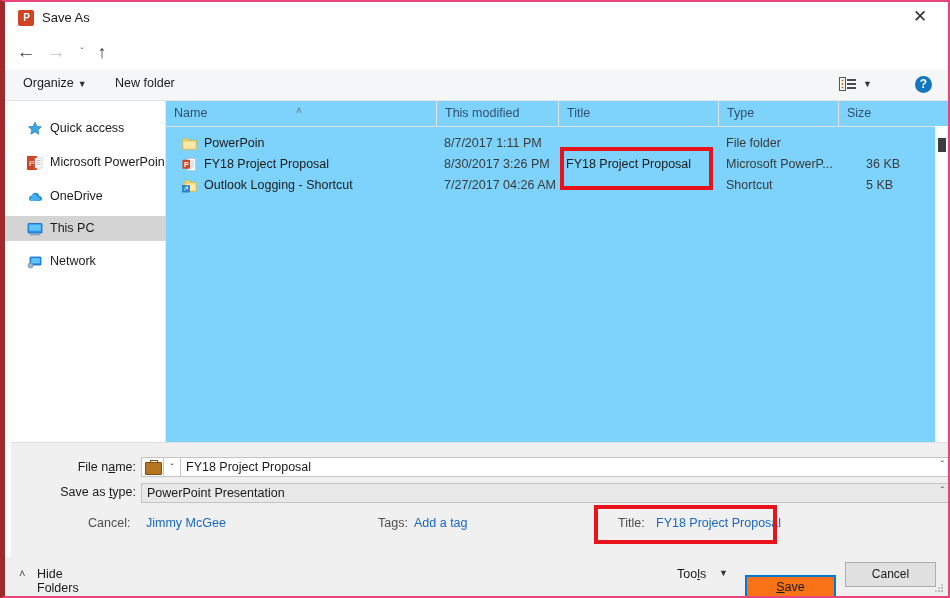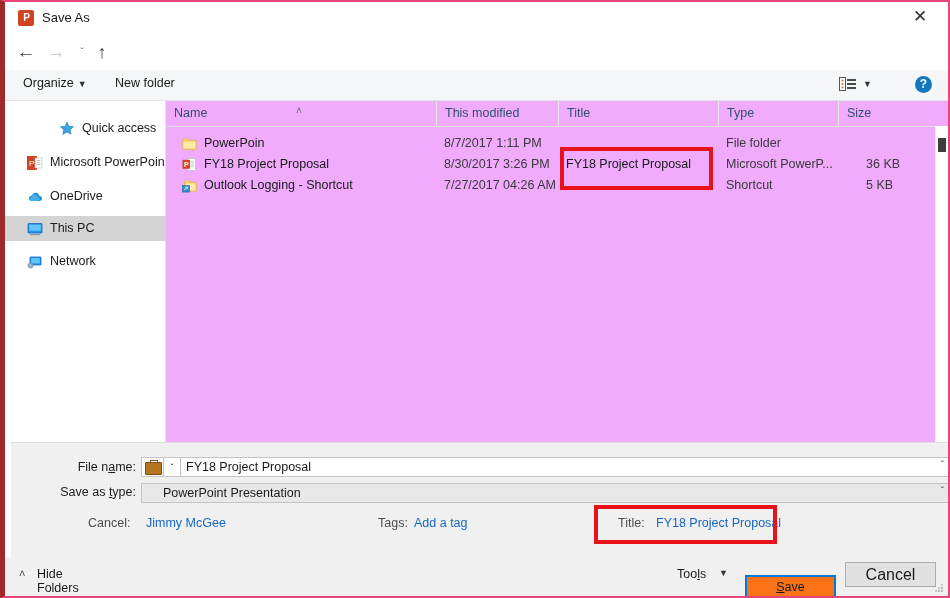--- a/index.html
+++ b/index.html
@@ -238,21 +238,21 @@
     left: 22px; top: 5px;
     width: 16px; height: 16px;
   }
   .side-label { position: absolute; left: 45px; top: 0; }
 
   
   #filelist {
     position: absolute;
     left: 161px; top: 99px;
     width: 782px; height: 341px;
-    background: #f0abfc;
+    background: #7dd3fc;
   }
   #colheader {
     position: absolute;
     left: 0; top: 0;
     width: 782px; height: 25px;
     border-bottom: 1px solid #e0e0e0;
   }
   .colhead {
     position: absolute;
     top: 0;
@@ -403,21 +403,21 @@
   #savetype-select {
     position: absolute;
     left: 130px; top: 40px;
     width: 810px; height: 20px;
     box-sizing: border-box;
     background: #e8e8e8;
     border: 1px solid #c4c4c4;
     font-size: 12.5px;
     color: #1a1a1a;
     line-height: 18px;
-    padding-left: 21px;
+    padding-left: 5px;
     cursor: pointer;
   }
   #savetype-caret {
     position: absolute;
     right: 10px; top: 43px;
     font-size: 10px;
     color: #333;
     pointer-events: none;
   }
   .meta-label {
@@ -476,21 +476,21 @@
     cursor: pointer;
   }
   #cancel-btn {
     position: absolute;
     left: 840px; top: 5px;
     width: 91px; height: 25px;
     box-sizing: border-box;
     background: #e1e1e1;
     border: 1px solid #adadad;
     font-family: "Liberation Sans", sans-serif;
-    font-size: 16px;
+    font-size: 12px;
     color: #1a1a1a;
     text-align: center;
     line-height: 23px;
     cursor: pointer;
   }
   #resize-grip {
     position: absolute;
     right: 4px; bottom: 3px;
     width: 10px; height: 10px;
     cursor: nwse-resize;
@@ -548,21 +548,21 @@
         <rect x="8" y="2" width="9" height="2" fill="#4a4a4a"></rect>
         <rect x="8" y="6" width="9" height="2" fill="#4a4a4a"></rect>
         <rect x="8" y="10" width="9" height="2" fill="#4a4a4a"></rect>
       </svg><span id="viewopts-caret">▼</span>
     </div>
     <div id="help-btn">?</div>
   </div>
 
   <div id="sidebar">
 
-    <div class="side-item" style="top:15px;position:absolute;width:160px;margin-left:32px;">
+    <div class="side-item" style="top:15px;position:absolute;width:160px;">
       <svg class="side-icon" viewBox="0 0 16 16">
         <path d="M8 1.2l1.9 4.2 4.5.4-3.4 3 1 4.4L8 10.9 3.9 13.2l1-4.4-3.4-3 4.5-.4z" fill="#3ba7e0" stroke="#1b7cb5" stroke-width="0.7"></path>
       </svg>
       <span class="side-label">Quick access</span>
     </div>
 
     <div class="side-item" style="top:49px;position:absolute;width:160px;">
       <svg class="side-icon" viewBox="0 0 16 16">
         <rect x="0" y="1" width="10" height="14" fill="#d04423"></rect>
         <text x="2" y="11" font-size="8" fill="#ffffff" font-family="Liberation Sans">P</text>

